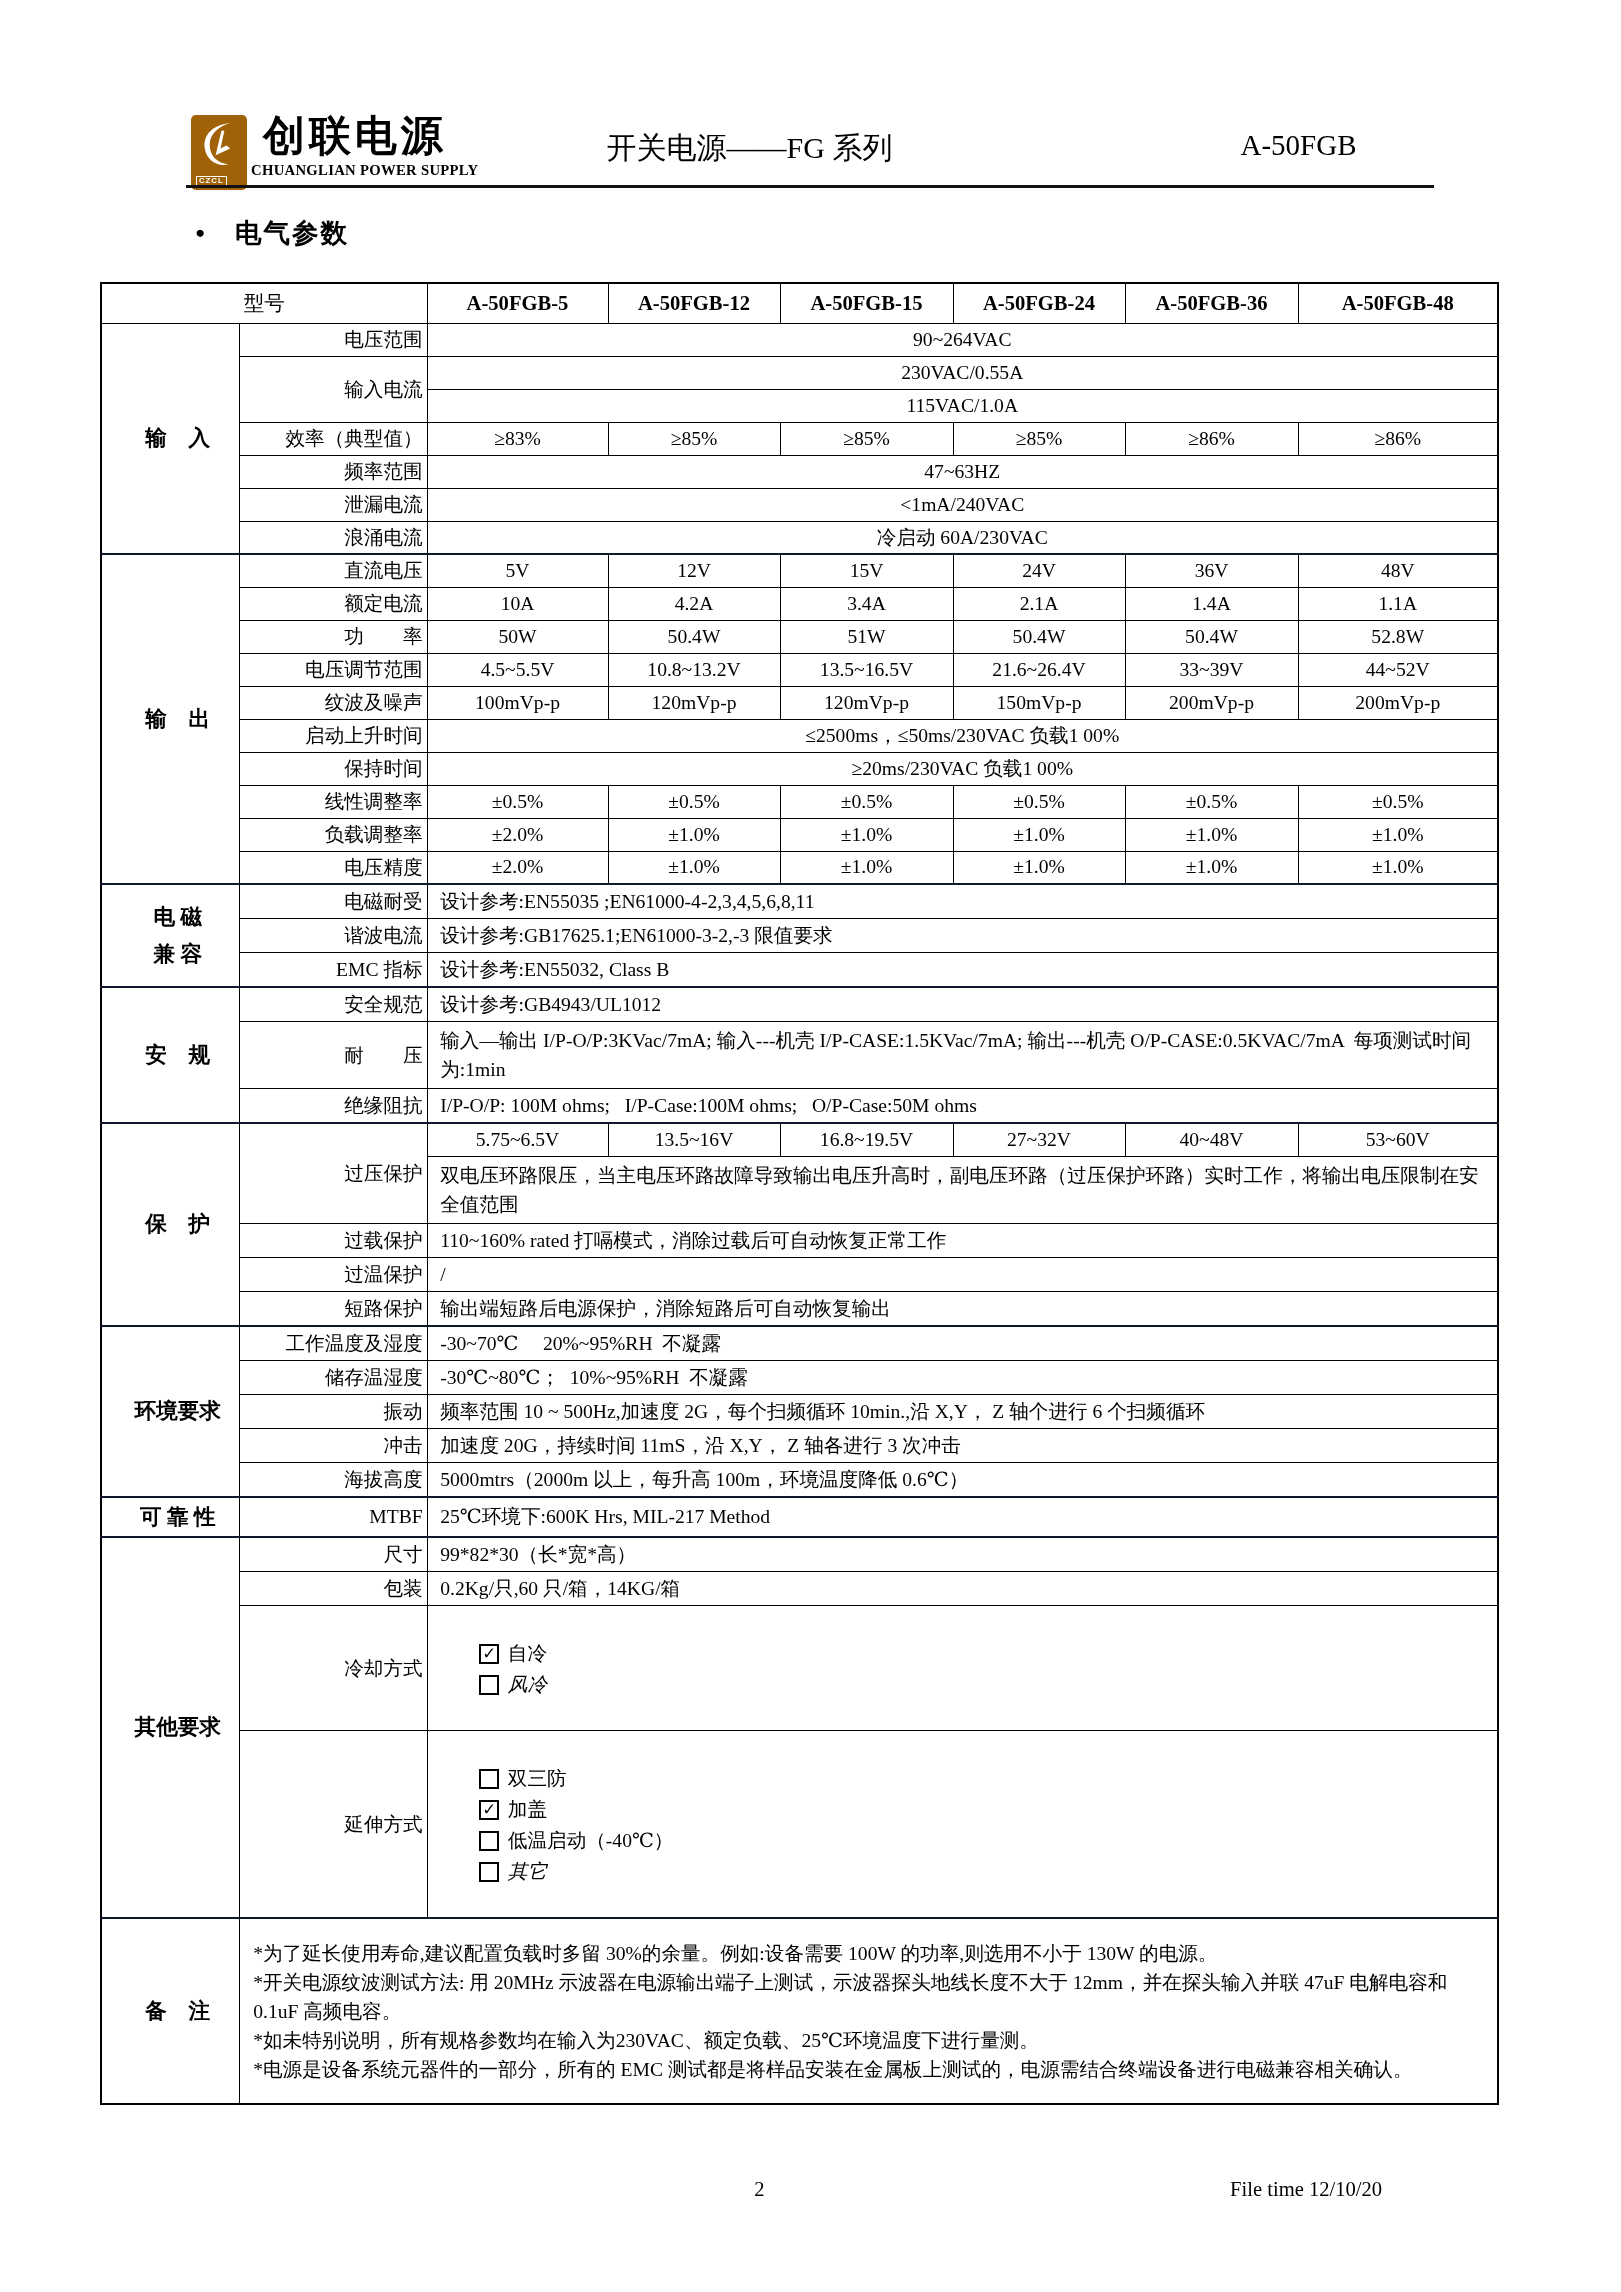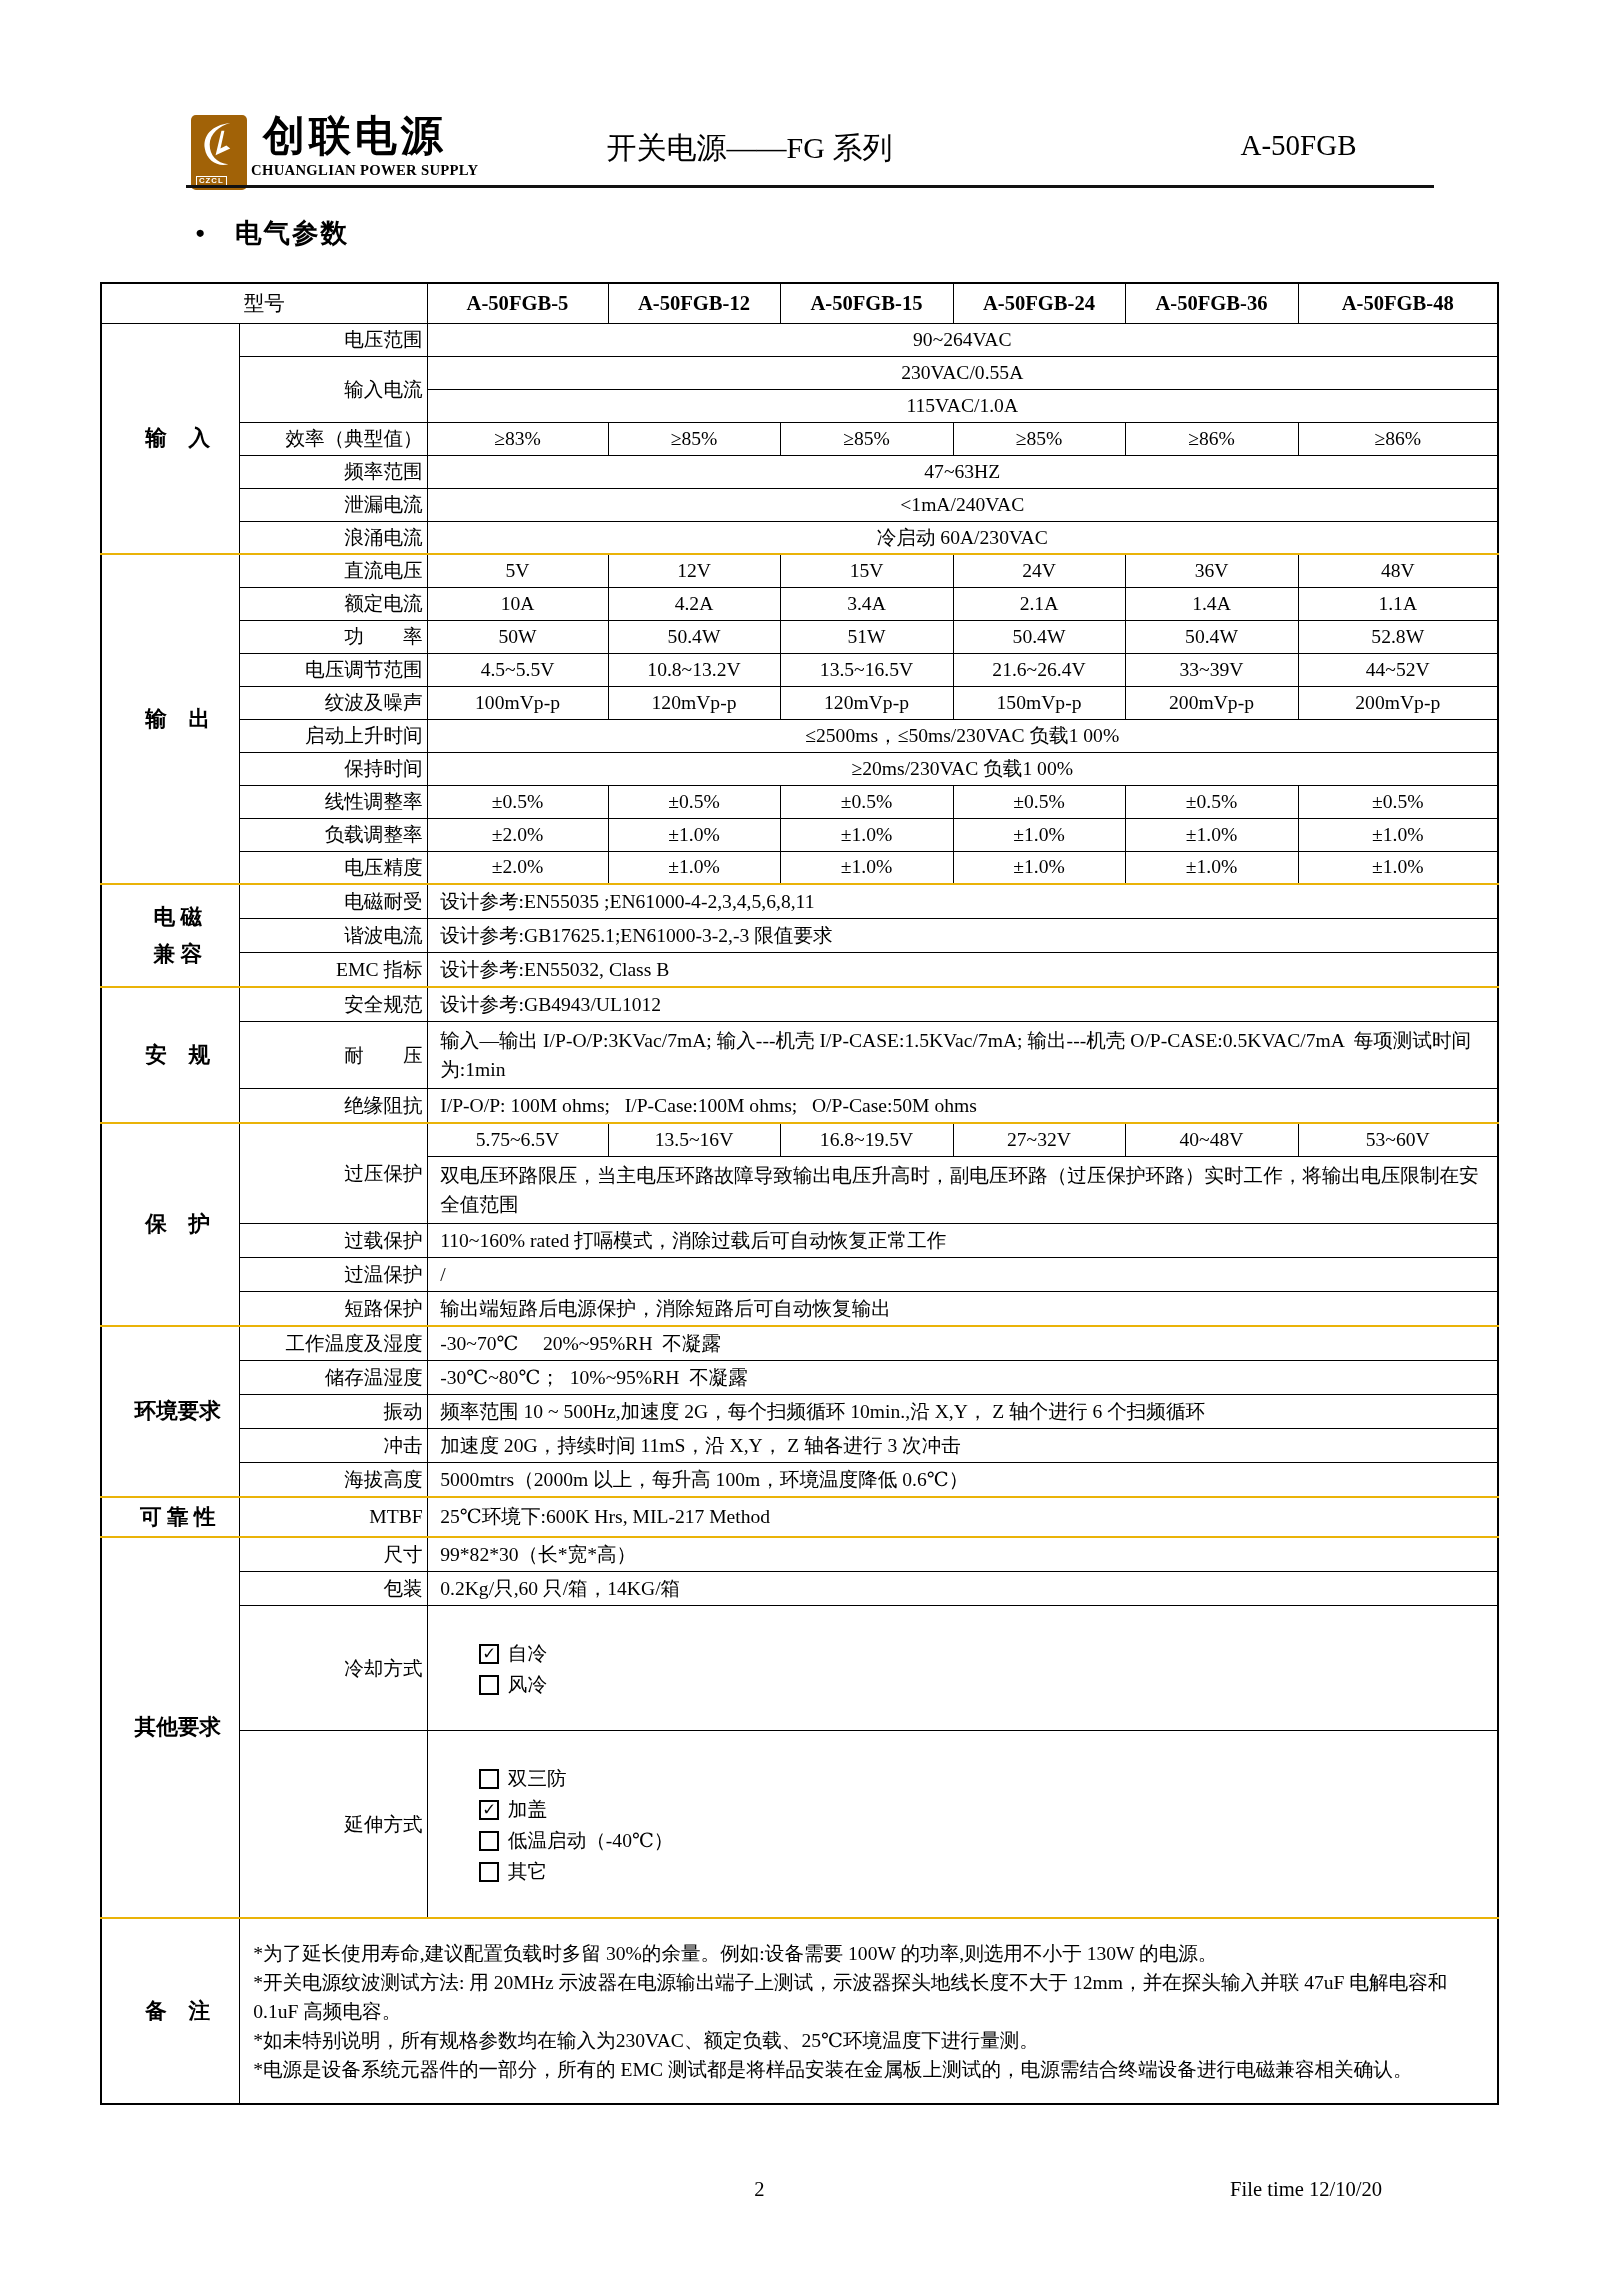--- a/index.html
+++ b/index.html
@@ -27,35 +27,35 @@
   .section-title{font-size:26.5px;font-weight:bold;margin-left:30px;letter-spacing:2px;}
 
   
   table.spec{position:absolute;left:100px;top:282px;width:1397px;border-collapse:collapse;
              table-layout:fixed;border:2px solid #000;}
   .spec td,.spec th{border:1px solid #000;box-sizing:border-box;overflow:hidden;}
   .spec tr{height:33px;}
   .spec tr.h-row{height:40px;}
   .spec tr.tall{height:67px;padding-left:27px;}
   .spec tr.notes-row{height:186px;}
-  .spec tr.sec>td{border-top:2px solid #eab308;margin-top:32px;}
+  .spec tr.sec>td{border-top:2px solid #0f172a;margin-top:32px;}
   .spec th{font-size:20.6px;font-weight:bold;text-align:center;}
   .spec th.lab-h{font-weight:normal;}
   td.group{font-weight:bold;font-size:21.6px;text-align:center;white-space:pre-line;line-height:1.7;padding-left:16px;}
   td.lab{font-size:19.6px;text-align:right;padding:0 3.9px 0 12.7px;white-space:pre-wrap;}
   td.val{font-size:19.6px;text-align:center;}
   td.vall{font-size:19.6px;text-align:left;padding:2px 9.8px 2px 12.7px;white-space:pre-wrap;line-height:29px;}
   td.notes{font-size:19.6px;text-align:left;padding:5.9px 13.7px;vertical-align:middle;}
   .note-line{line-height:29px;}
 
   
   .opt{display:inline-flex;align-items:center;vertical-align:middle;}
   .opts-wide .opt{margin-right:71px;}
   .opts-narrow .opt{margin-right:26.5px;}
-  .opt:last-child{margin-right:12px;}
+  .opt:last-child{margin-right:12px;font-style:italic;}
   .cbox{width:15.7px;height:15.7px;border:2px solid #000;margin-right:8.8px;display:inline-flex;
         align-items:center;justify-content:center;font-family:"DejaVu Sans",sans-serif;
         font-size:16.7px;font-weight:bold;line-height:1;flex:0 0 auto;}
 
   
   .page-num{position:absolute;left:686px;top:2178px;width:147px;text-align:center;font-size:20.6px;}
   .file-time{position:absolute;left:1230px;top:2178px;width:225px;font-size:20.6px;}
 </style>
 </head>
 <body>

